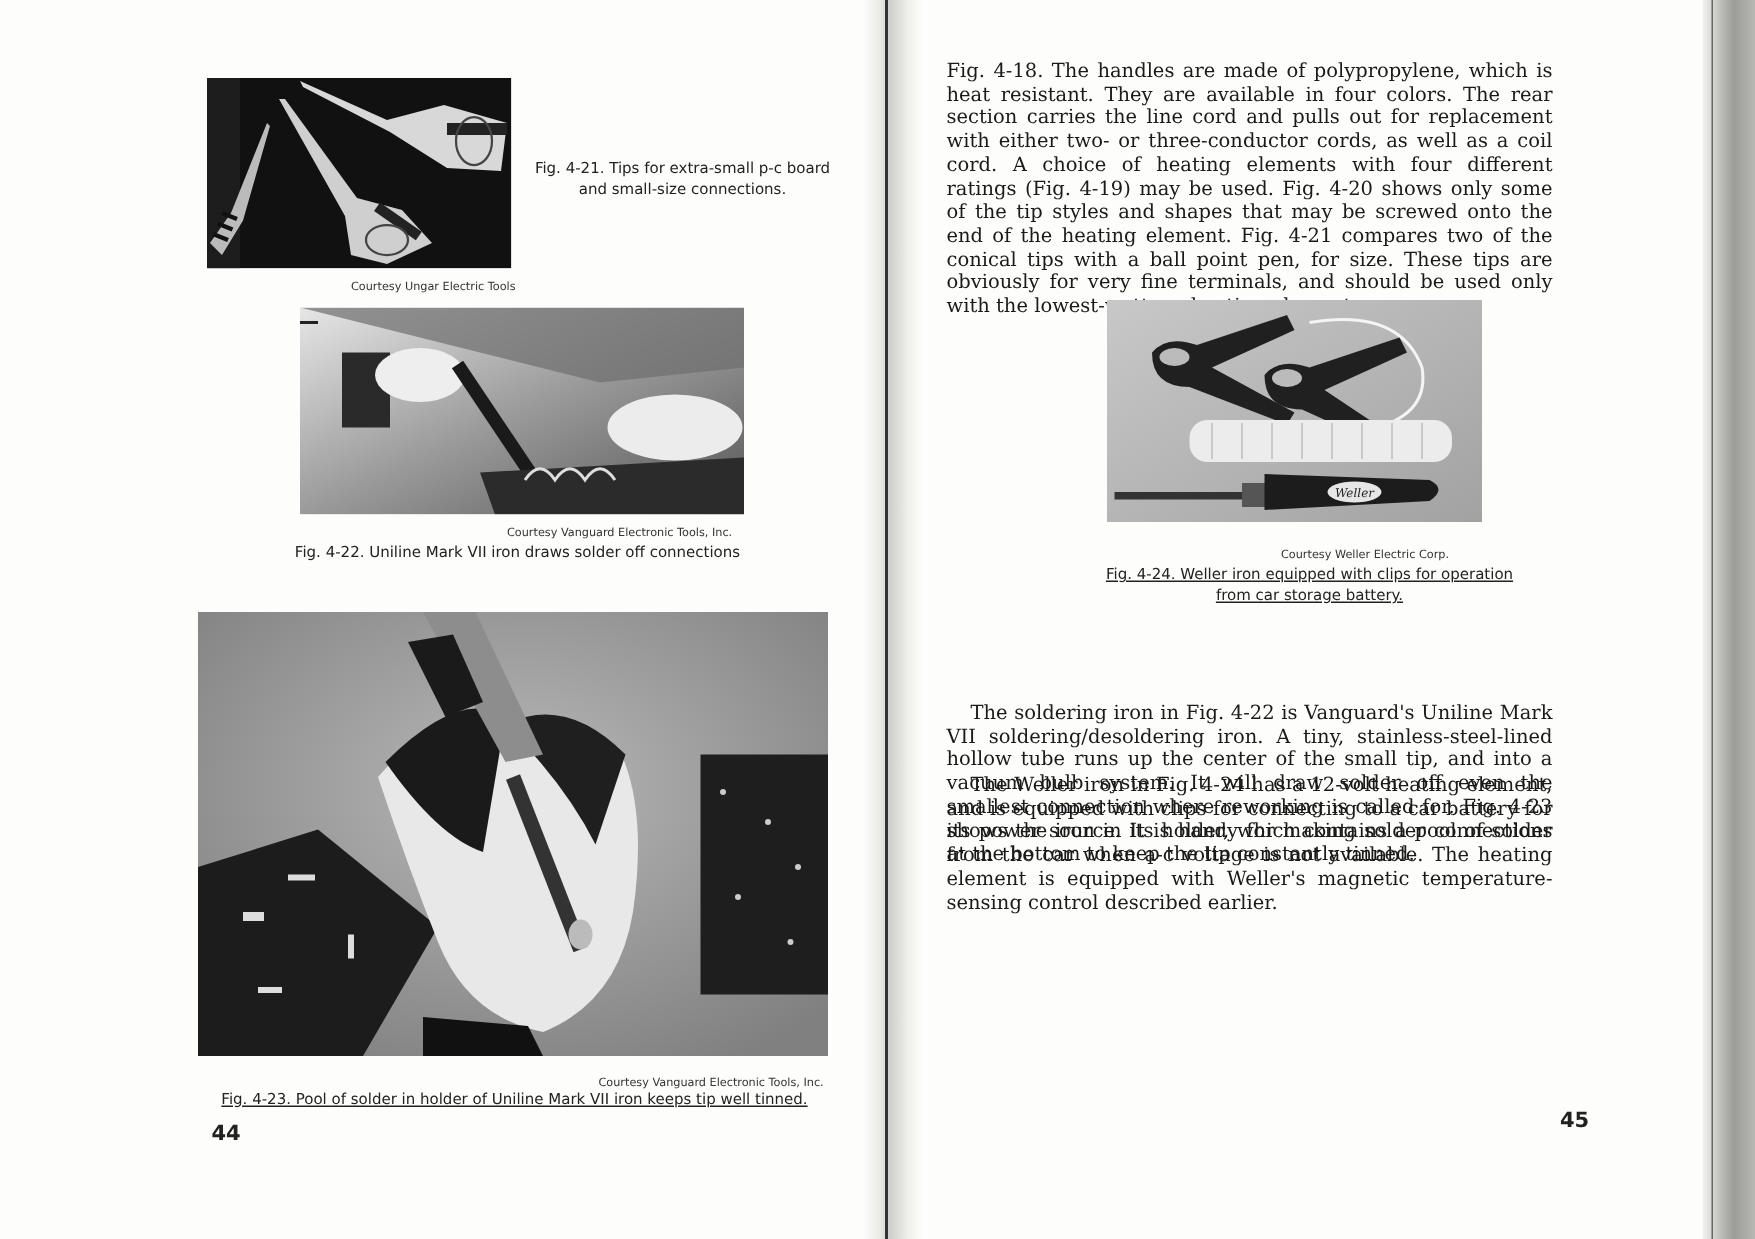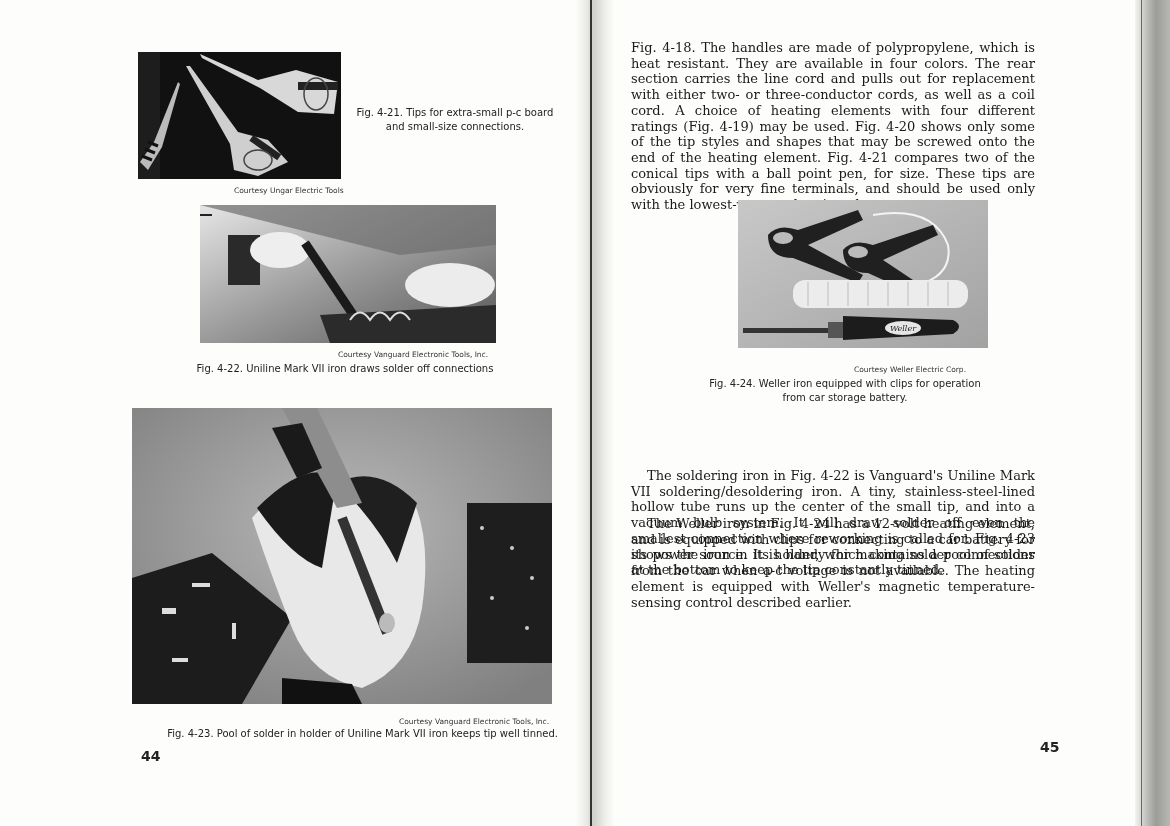--- a/index.html
+++ b/index.html
@@ -122,21 +122,21 @@
         <path d="M125,100 q50,-50 80,-30 l-15,90 q-30,-10 -65,-60z" fill="#1a1a1a"></path>
         <path d="M205,75 q40,-20 80,20 l-20,60 q-20,-40 -60,-80z" fill="#1f1f1f"></path>
         <polygon points="150,0 185,0 230,95 205,100" fill="#8d8d8d"></polygon>
         <polygon points="140,20 170,15 190,60 165,70" fill="#1a1a1a"></polygon>
         <line x1="210" y1="110" x2="255" y2="225" stroke="#333" stroke-width="10"></line>
         <ellipse cx="255" cy="215" rx="8" ry="10" fill="#bbb"></ellipse>
         <polygon points="150,270 220,276 230,296 150,296" fill="#111"></polygon>
       </svg>
     </div>
     <div class="courtesy" style="left:379px; top:717px;">Courtesy Vanguard Electronic Tools, Inc.</div>
-    <div class="caption" style="left:128px; top:727px; width:430px; text-align:right;">Fig. 4-23. Pool of solder in holder of Uniline Mark VII iron keeps tip well tinned.</div>
+    <div class="caption" style="left:128px; top:727px; width:430px; text-align:center;text-decoration:underline;">Fig. 4-23. Pool of solder in holder of Uniline Mark VII iron keeps tip well tinned.</div>
 
     <div class="pagenum" style="left:131px; top:748px;margin-left:10px;">44</div>
   </section>
 
   <section>
     <div class="body-text" style="top:40px;">
       <p>Fig. 4-18. The handles are made of polypropylene, which is heat resistant. They are available in four colors. The rear section carries the line cord and pulls out for replacement with either two- or three-conductor cords, as well as a coil cord. A choice of heating elements with four different ratings (Fig. 4-19) may be used. Fig. 4-20 shows only some of the tip styles and shapes that may be screwed onto the end of the heating element. Fig. 4-21 compares two of the conical tips with a ball point pen, for size. These tips are obviously for very fine terminals, and should be used only with the lowest-wattage heating element.</p>
     </div>
 
     <div class="photo" style="left:738px; top:200px; width:250px; height:148px;">
@@ -171,21 +171,21 @@
           </g>
 
         <rect x="5" y="128" width="90" height="5" fill="#333"></rect>
         <rect x="90" y="122" width="18" height="16" fill="#555"></rect>
         <path d="M105,116 l110,4 q12,6 0,14 l-110,6z" fill="#1c1c1c"></path>
         <ellipse cx="165" cy="128" rx="18" ry="7" fill="#e6e6e6"></ellipse>
         <text x="165" y="131" font-size="8" font-style="italic" text-anchor="middle" fill="#222" font-family="DejaVu Serif, serif">Weller</text>
       </svg>
     </div>
     <div class="courtesy" style="left:834px; top:365px;">Courtesy Weller Electric Corp.</div>
-    <div class="caption" style="left:680px; top:377px; width:330px;">
+    <div class="caption" style="left:708px; top:377px; width:330px;text-decoration:underline;">
       <div>Fig. 4-24. Weller iron equipped with clips for operation</div>
       <div>from car storage battery.</div>
     </div>
 
     <div class="body-text" style="top:424px;margin-top:44px;">
       <p class="indent">The soldering iron in Fig. 4-22 is Vanguard's Uniline Mark VII soldering/desoldering iron. A tiny, stainless-steel-lined hollow tube runs up the center of the small tip, and into a vacuum bulb system. It will draw solder off even the smallest connection where reworking is called for. Fig. 4-23 shows the iron in its holder, which contains a pool of solder at the bottom to keep the tip constantly tinned.</p>
     </div>
     <div class="body-text" style="top:516px;">
       <p class="indent">The Weller iron in Fig. 4-24 has a 12-volt heating element, and is equipped with clips for connecting to a car battery for its power source. It is handy for making solder connections from the car when a-c voltage is not available. The heating element is equipped with Weller's magnetic temperature-sensing control described earlier.</p>
     </div>

